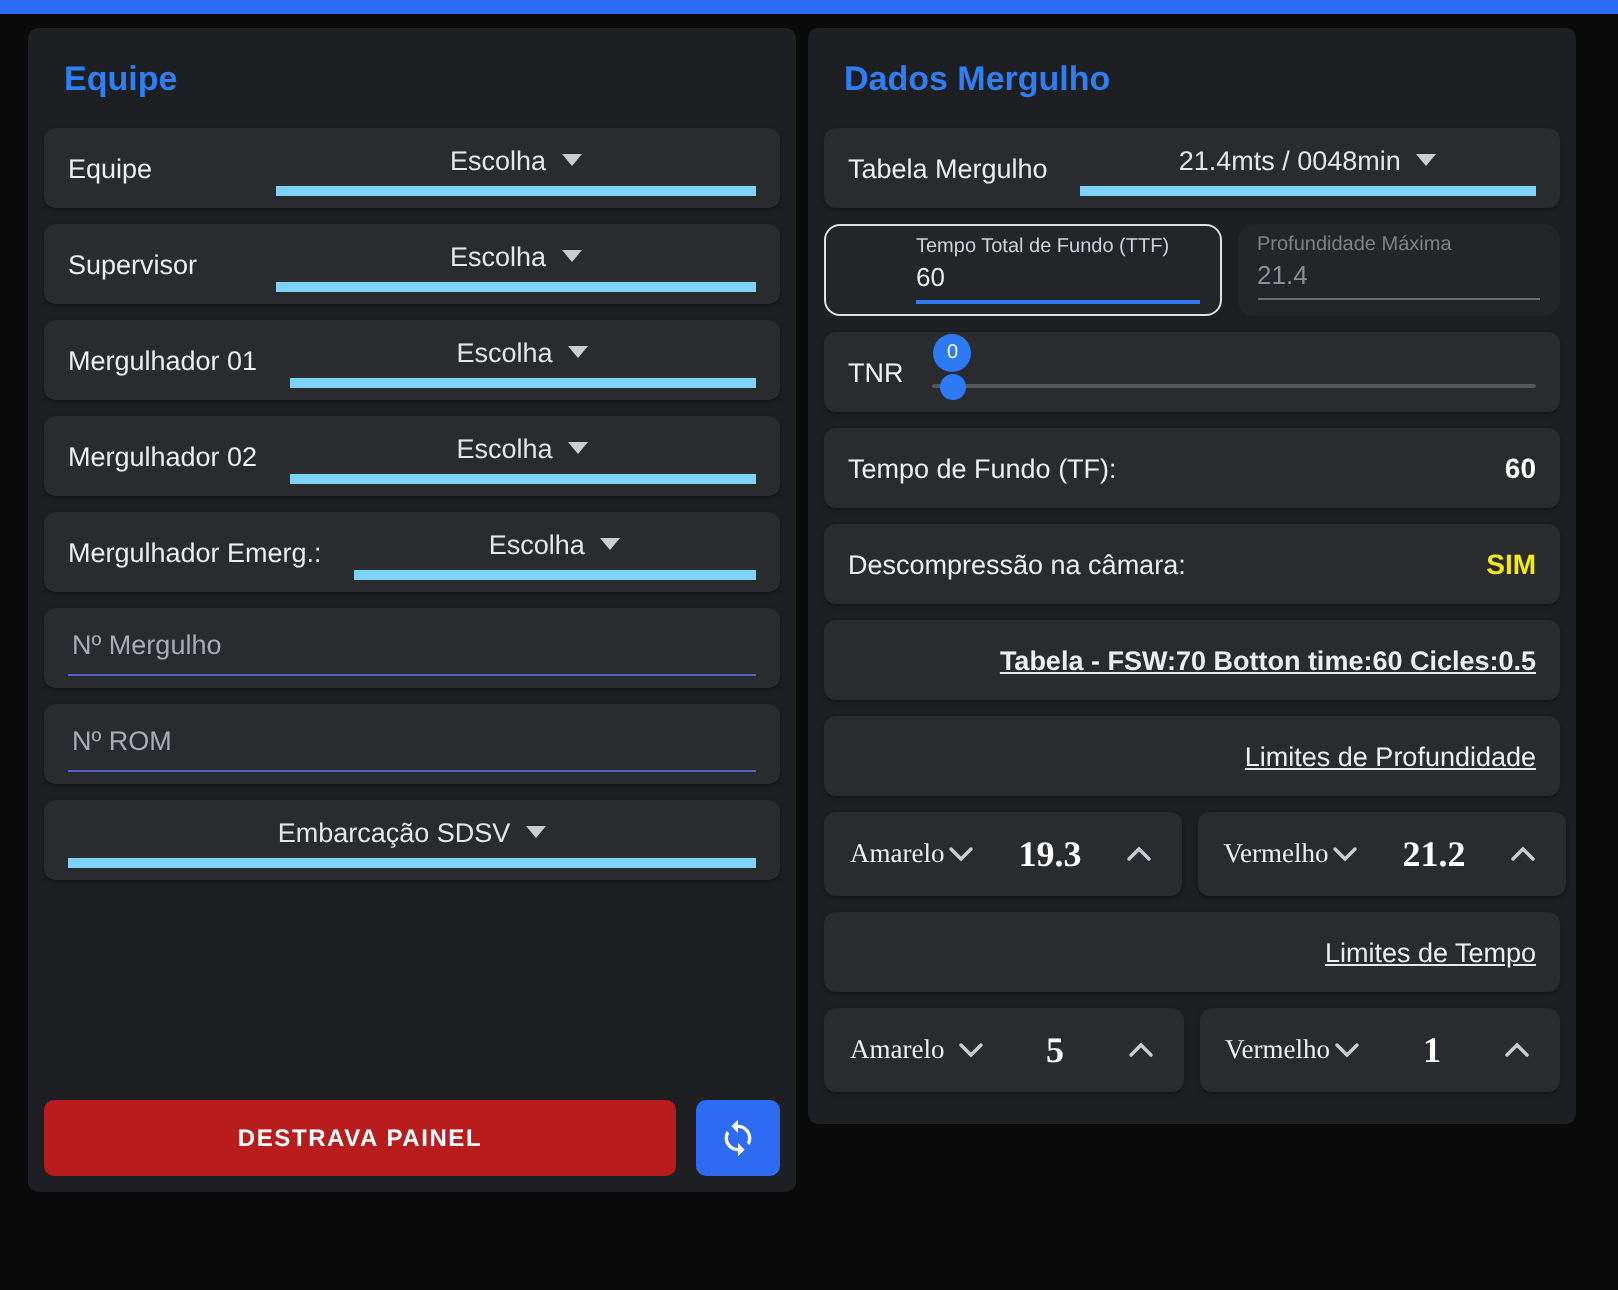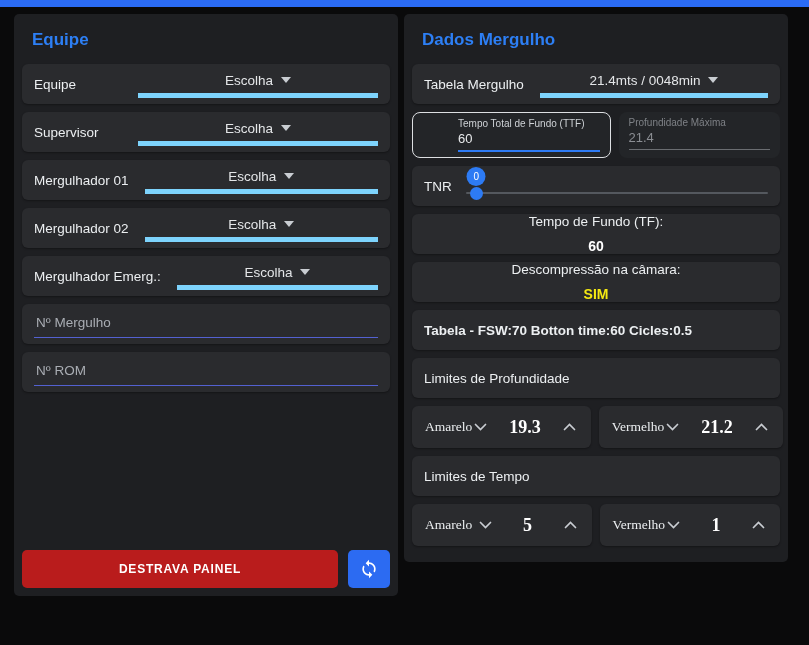--- a/index.html
+++ b/index.html
@@ -94,25 +94,25 @@
     position: absolute; left: 4px; top: 21px; width: 13px; height: 13px;
     background: #2d7bf4; border-radius: 50%; cursor: pointer;
   }
   .slider-bubble {
     position: absolute; left: 50%; transform: translateX(-50%); top: -20px;
     width: 19px; height: 19px; background: #2d7bf4; border-radius: 50%;
     display: flex; align-items: center; justify-content: center;
     font-size: 10px; color: #fff;
   }
 
-  .value-row { justify-content: space-between; flex-direction: column; }
+  .value-row { justify-content: space-between; }
   .row-value { font-weight: bold; font-size: 14px; color: #ffffff; }
   .row-value.yellow { color: #f5e912; }
 
-  .center-row { justify-content: flex-start; }
+  .center-row { justify-content: flex-end; text-decoration: underline; }
   .center-text { color: #eceff1; }
   .bold { font-weight: bold; }
 
   .stepper-row { display: flex; gap: 8px; margin-bottom: 8px; flex-shrink: 0; font-family: Liberation Serif, serif; }
   .stepper {
     flex: 1; background: #2a2b2e; border-radius: 6px; height: 42px;
     display: flex; align-items: center; padding: 0 13px;
     box-shadow: 0 1px 2px rgba(0,0,0,0.35);
   }
   .stepper-label { flex: 1; color: #eceff1; }
@@ -178,20 +178,28 @@
   </div>
 
   <div class="row">
     <input class="text-input" type="text" placeholder="Nº Mergulho" style="">
   </div>
 
   <div class="row">
     <input class="text-input" type="text" placeholder="Nº ROM" style="">
   </div>
 
+  <div class="row">
+    <div class="select full">
+      <span class="select-value">Embarcação SDSV</span>
+      <svg class="caret" width="10" height="6" viewBox="0 0 10 6">
+          <path d="M0 0h10L5 6z" fill="#c9cdd2"></path>
+        </svg>
+    </div>
+  </div>
 
 
   <div class="button-row">
     <button class="primary-btn">DESTRAVA PAINEL</button>
     <button class="icon-btn">
       <svg width="20" height="20" viewBox="0 0 24 24">
           <path fill="#ffffff" d="M12 4V1L8 5l4 4V6c3.31 0 6 2.69 6 6 0 1.01-.25 1.97-.7 2.8l1.46 1.46C19.54 15.03 20 13.57 20 12c0-4.42-3.58-8-8-8zm0 14c-3.31 0-6-2.69-6-6 0-1.01.25-1.97.7-2.8L5.24 7.74C4.46 8.97 4 10.43 4 12c0 4.42 3.58 8 8 8v3l4-4-4-4v3z"></path>
         </svg>
     </button>
   </div>

